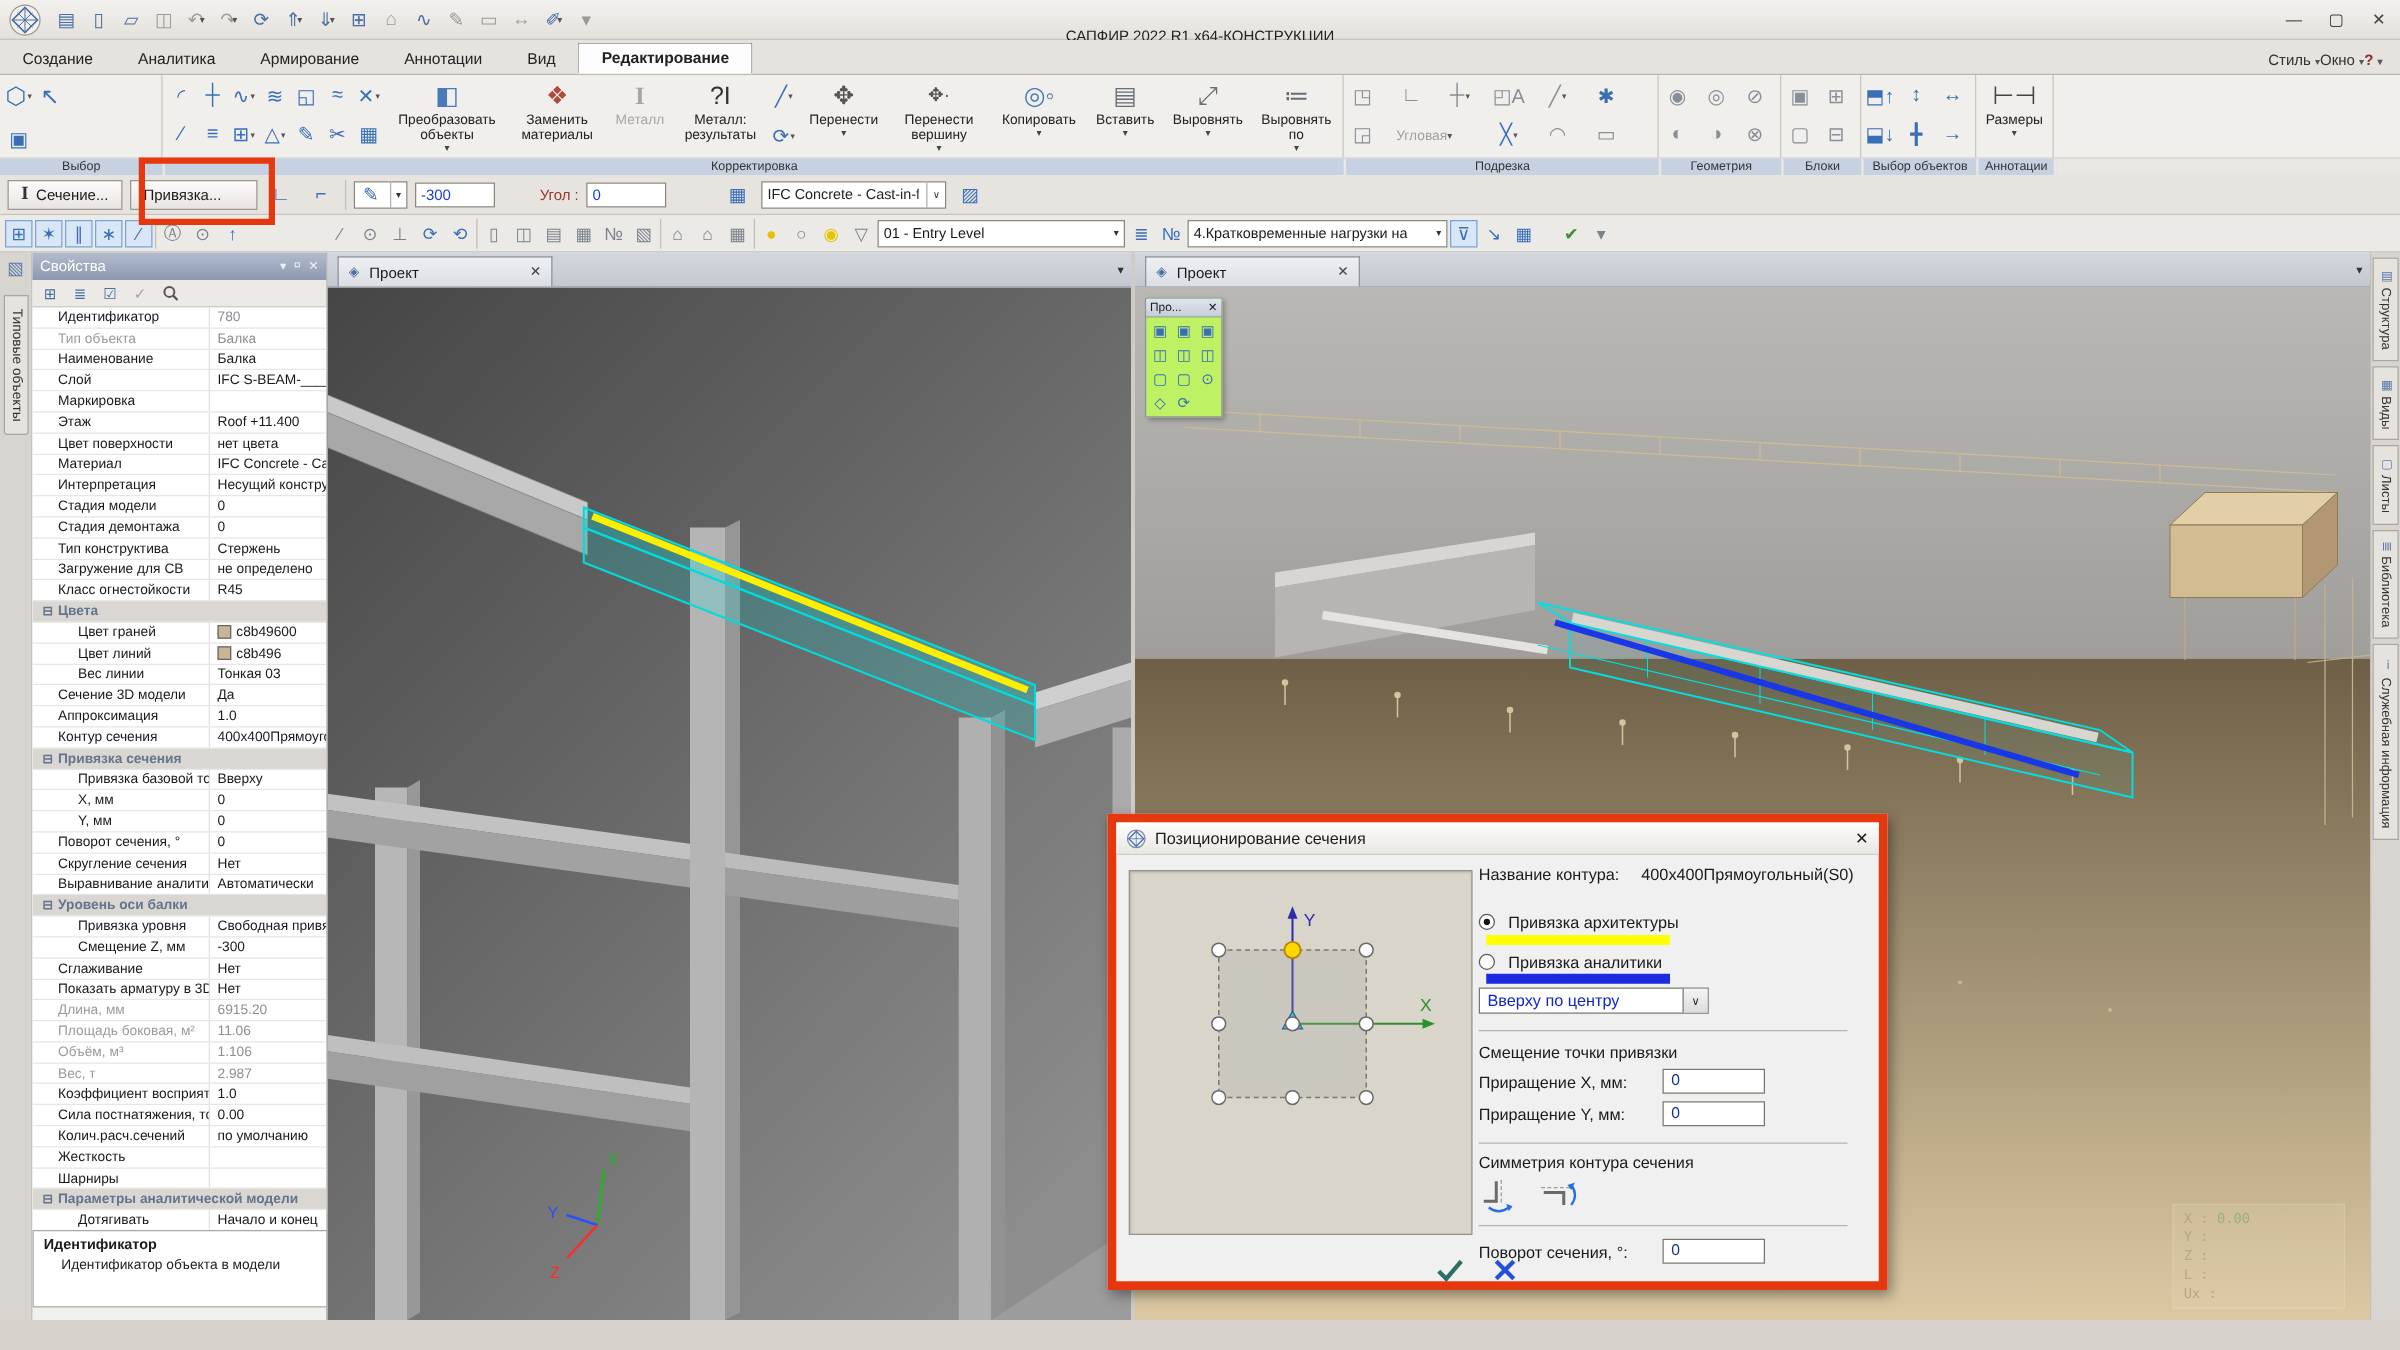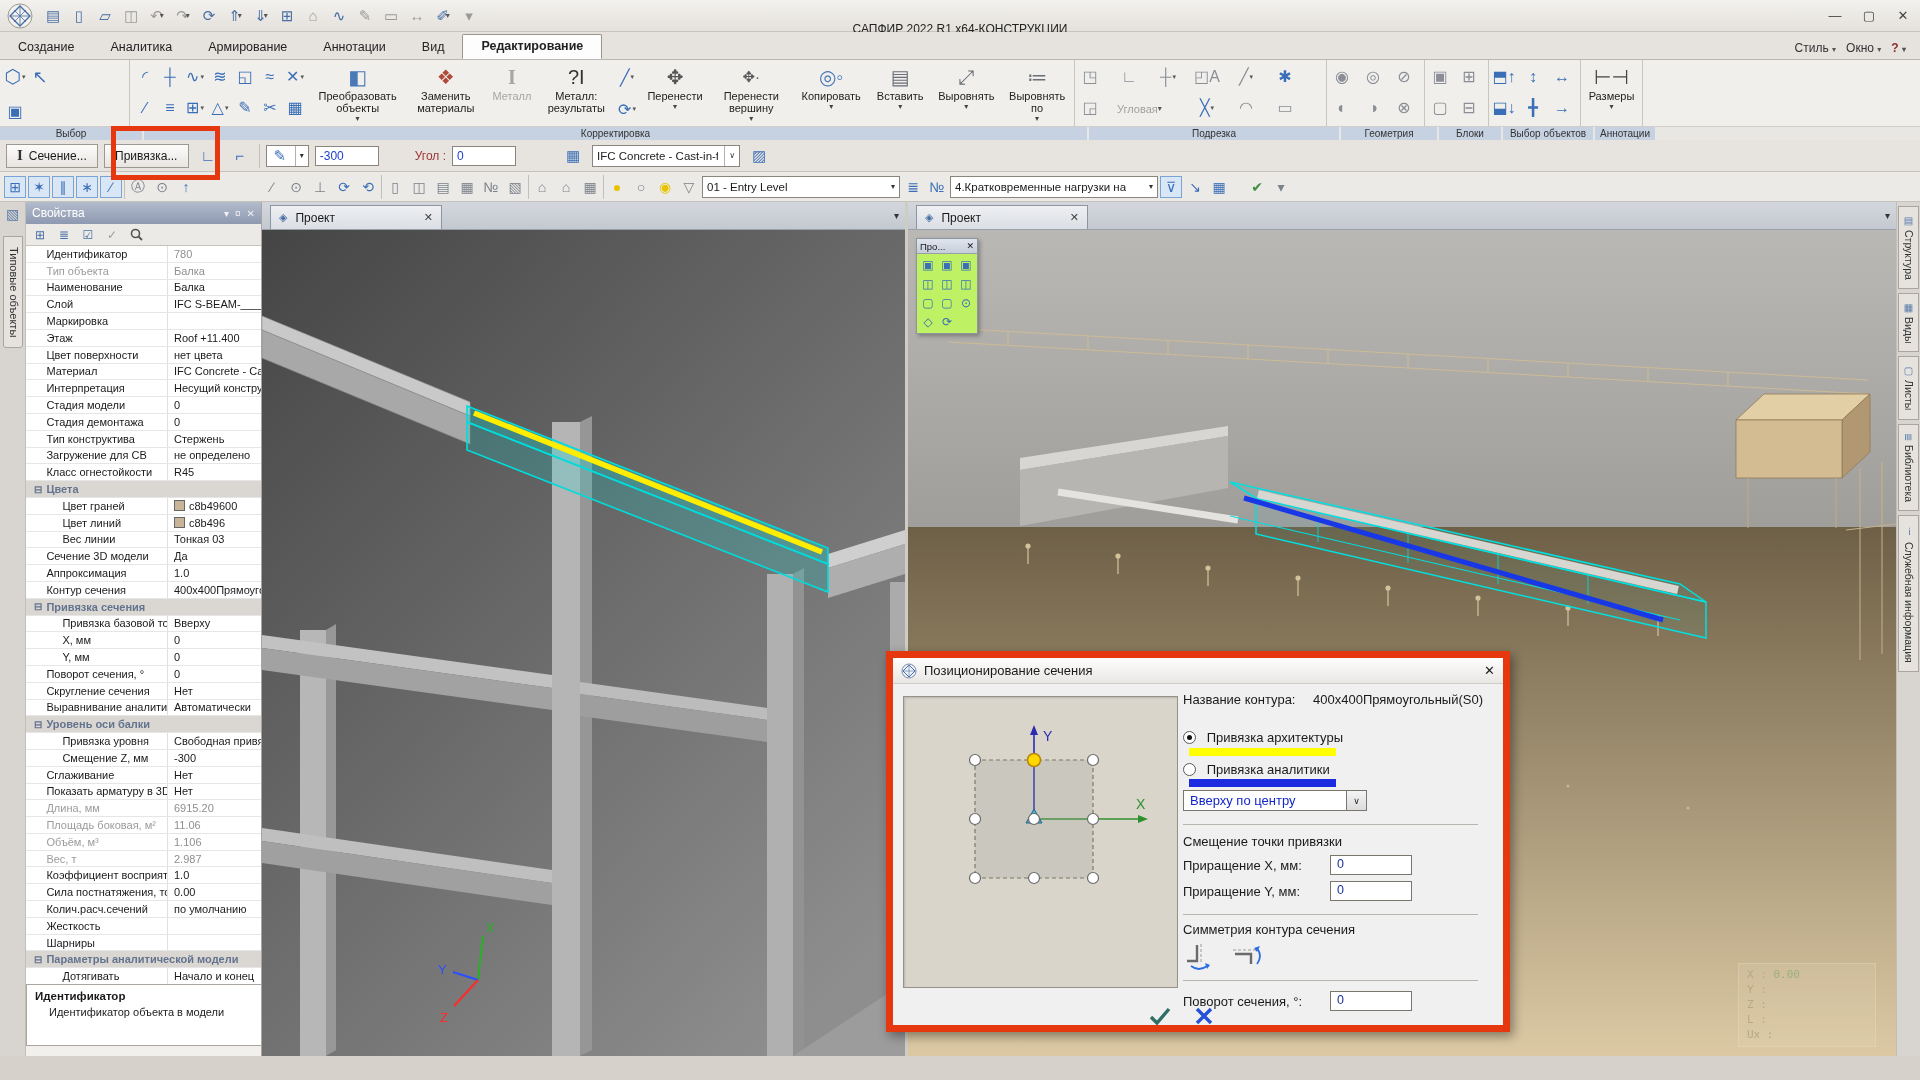--- a/index.html
+++ b/index.html
@@ -19,21 +19,21 @@
   .qdd { font-size:8px; color:#555; margin-left:-3px; }
   #wintitle { position:absolute; left:0; right:0; text-align:center; font-size:12px; color:#222; pointer-events:none;margin-top:26px; }
   #winbtns { margin-left:auto; display:flex; }
   .winbtn { width:34px; height:26px; display:flex; align-items:center; justify-content:center; color:#444; font-size:13px; }
 
   
   #tabrow { position:absolute; left:0; top:32px; width:1920px; height:28px; background:#e6e3df;
     border-bottom:1px solid #bab6b0; display:flex; align-items:flex-end; }
   .mtab { padding:4px 18px 5px; font-size:12.5px; color:#222; }
   .mtab.k-active { background:#fdfdfd; border:1px solid #9a968e; border-bottom:1px solid #fdfdfd; border-radius:2px 2px 0 0; font-weight:bold; }
-  #tabrow-right { margin-left:auto; display:flex; align-items:center; padding-right:14px; gap:10px; padding-bottom:4px; }
+  #tabrow-right { margin-left:auto; display:flex; align-items:center; padding-right:14px; gap:0; padding-bottom:4px; }
   .trr { font-size:12px; color:#333; }
   .trr .dd { font-size:8px; color:#555; }
   .help-ic { color:#8c2d2d; font-weight:bold; }
 
   
   #ribbon { position:absolute; left:0; top:60px; width:1920px; height:67px; background:#f1efec;
     display:flex; border-bottom:1px solid #d2cec8; }
   .rgroup { border-right:1px solid #c9c5bf; padding:2px 3px; display:flex; gap:3px; }
   .icongrid { display:grid; grid-auto-flow:column; grid-template-rows:30px 30px; gap:1px; align-content:center; }
   .ric { width:24px; height:28px; display:inline-flex; align-items:center; justify-content:center;
@@ -366,35 +366,35 @@
     <div class="rgroup" style="width:62px">
       <div class="bigbtn" style="width:58px">
         <span class="bb-icon" style="color:#444">⊢⊣</span>
         <span class="bb-label">Размеры</span>
         <span class="bb-dd">▾</span>
       </div>
     </div>
   </div>
 
   <div id="band">
-    <span class="bandcell" style="width:144px">Выбор</span>
+    <span class="bandcell" style="width:132px">Выбор</span>
     <span class="bandcell" style="width:945px">Корректировка</span>
     <span class="bandcell" style="width:252px">Подрезка</span>
     <span class="bandcell" style="width:98px">Геометрия</span>
     <span class="bandcell" style="width:64px">Блоки</span>
     <span class="bandcell" style="width:92px">Выбор объектов</span>
     <span class="bandcell" style="width:62px">Аннотации</span>
   </div>
 
   <div id="toolbar2">
     <span class="t2btn">
         <span class="ibeam">I</span>
         <span>Сечение...</span>
       </span>
-    <span class="t2btn" style="width:85px;justify-content:center">
+    <span class="t2btn" style="width:102px;justify-content:flex-start">
         <span>Привязка...</span>
       </span>
     <span class="t2ic">∟</span>
     <span class="t2ic">⌐</span>
     <span class="sep"></span>
     <span class="t2combo">
         <span class="t2ic" style="width:18px">✎</span>
         <span class="dd">▾</span>
       </span>
     <span class="t2input">-300</span>

